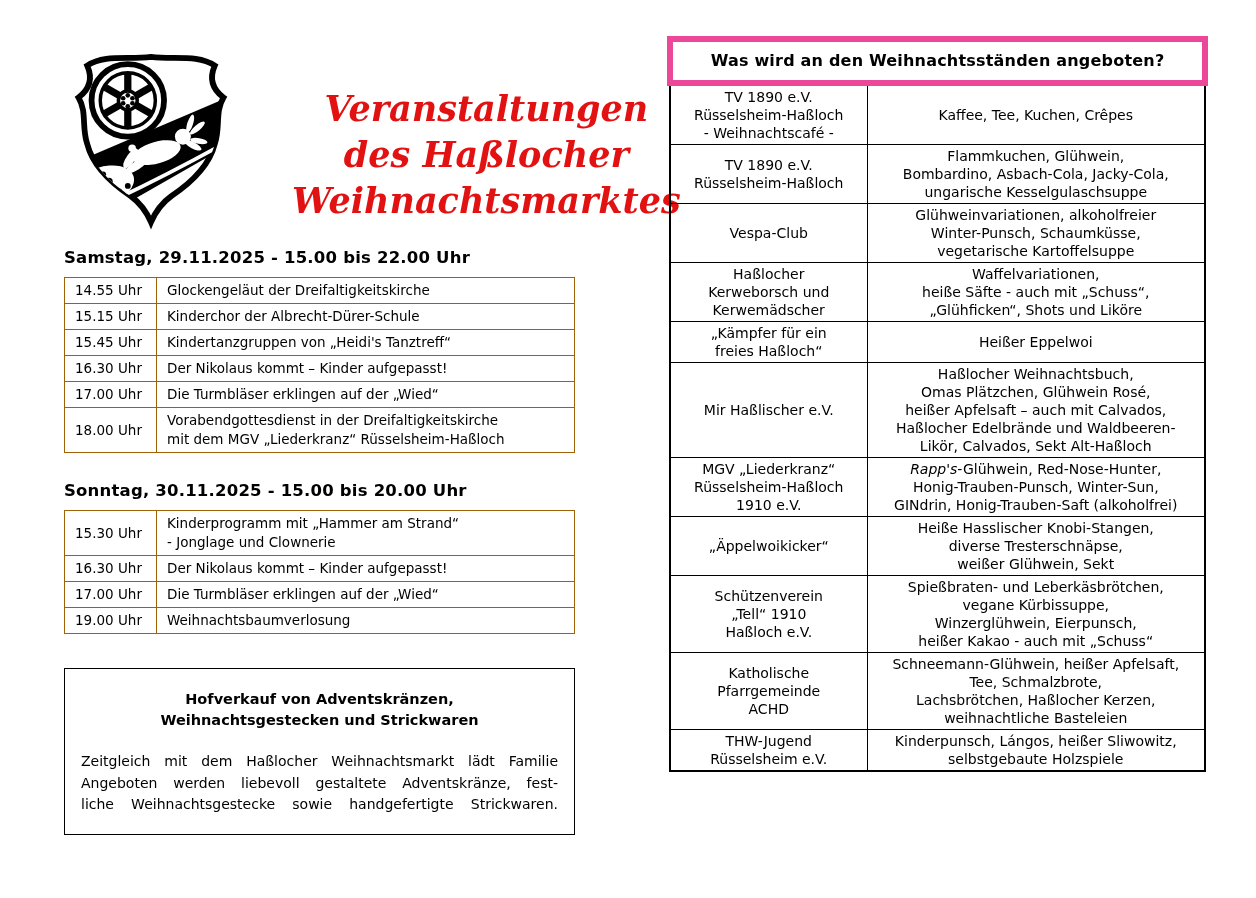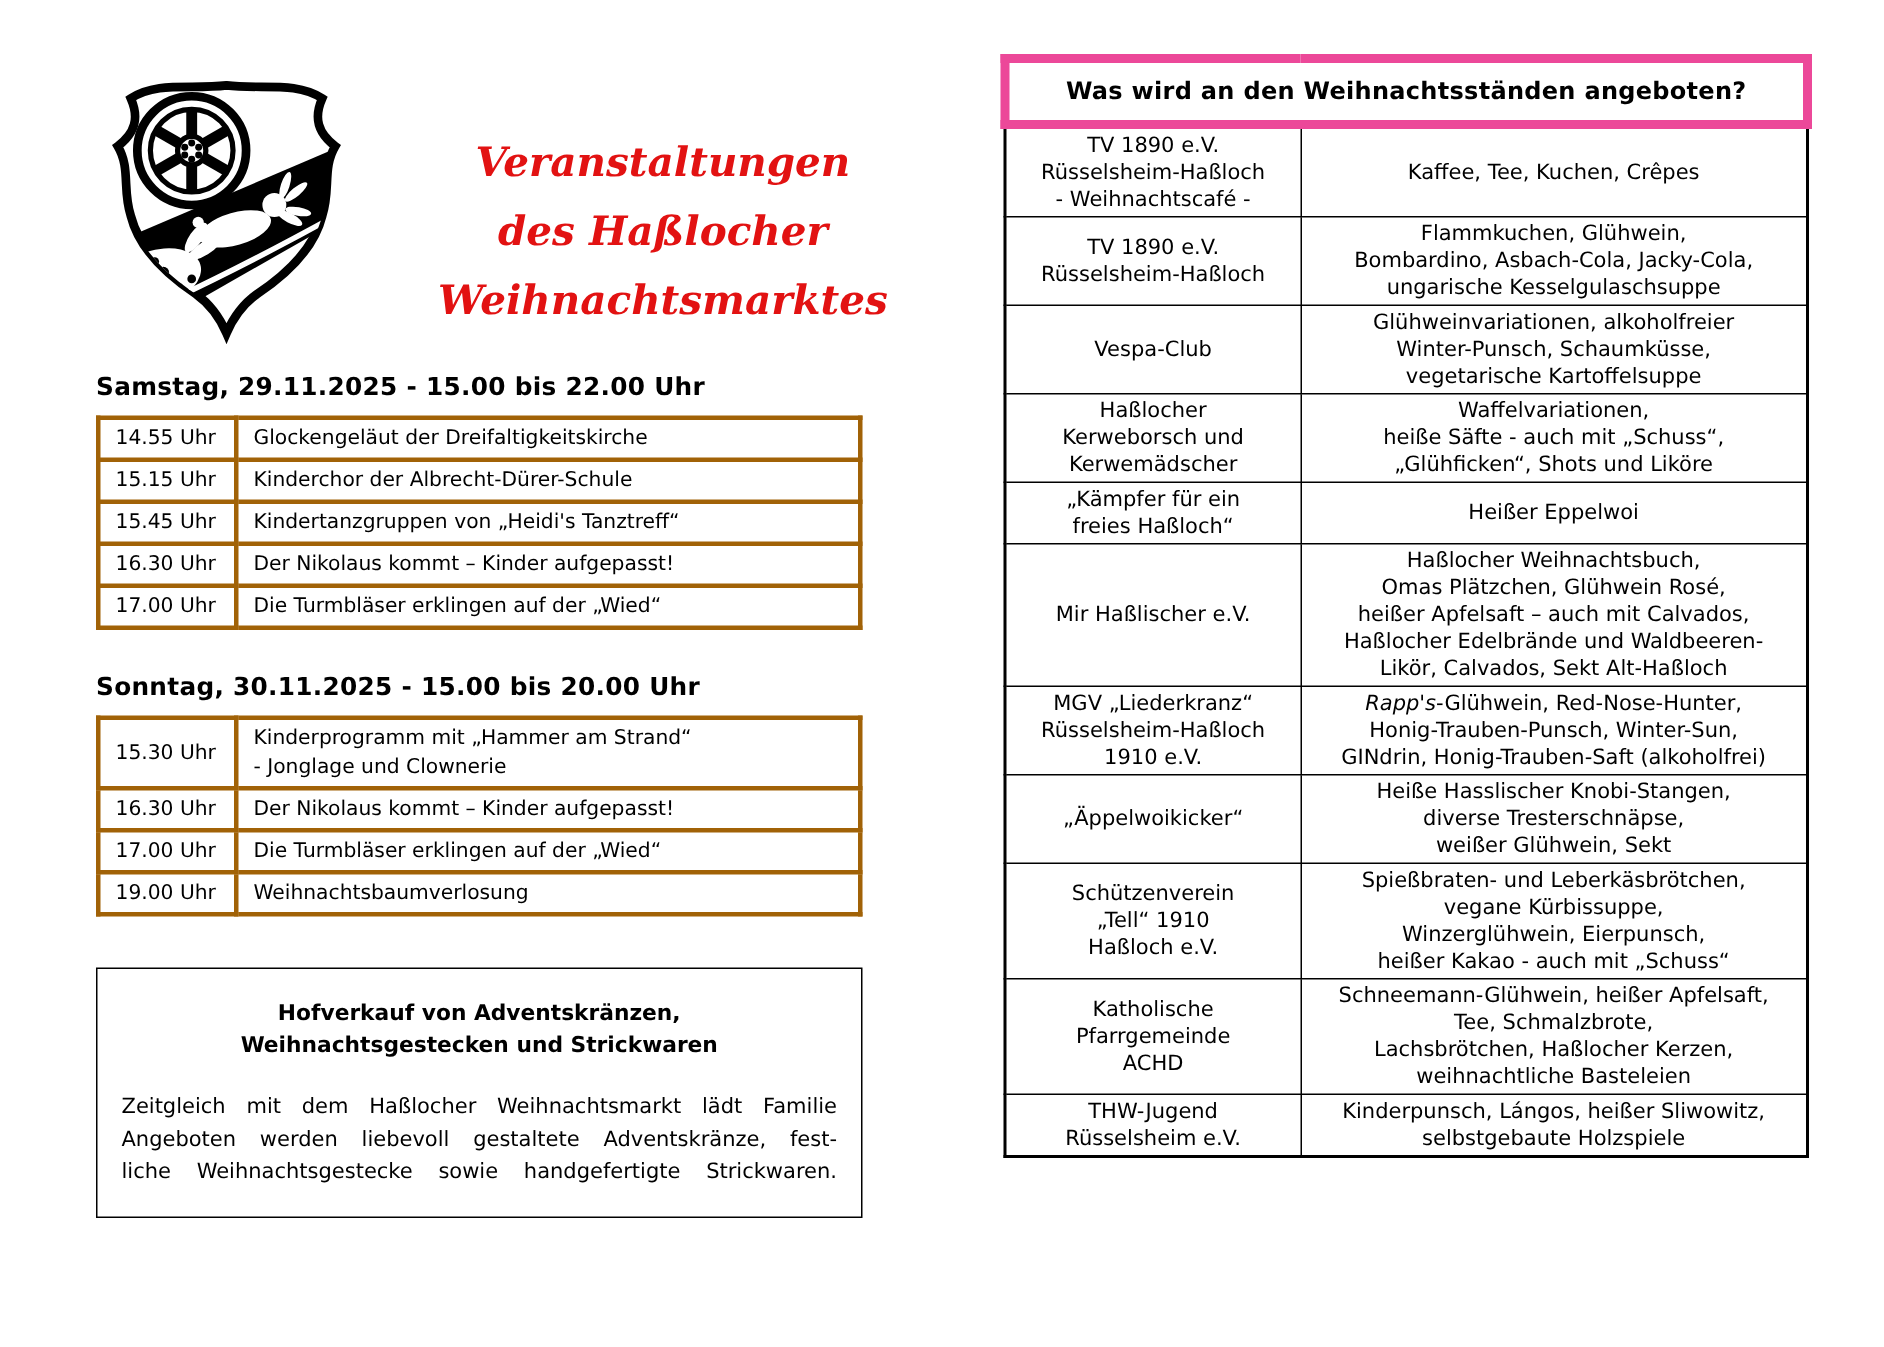--- a/index.html
+++ b/index.html
@@ -17,41 +17,41 @@
   .left-col { position: absolute; left: 64px; top: 36px; width: 511px; }
   .header-row { display: flex; gap: 6px; height: 198px; margin-bottom: 12px; }
   .logo { width: 174px; height: 190px; margin-top: 10px; flex: 0 0 auto; }
   .title-block {
     flex: 1 1 auto;
     padding-top: 50px;
     text-align: center;
     font-family: "DejaVu Serif", serif;
     font-style: italic;
     font-weight: bold;
-    font-size: 27px;
+    font-size: 35px;
     line-height: 46px;
     color: #e21212;
     white-space: nowrap;
     margin-left: 48px;
   }
   .day-heading {
     font-size: 16.5px;
     font-weight: bold;
     margin: 14px 0 10px 0;
     letter-spacing: 0.2px;
   }
   .day-heading.second { margin-top: 28px; }
   table.program {
     width: 100%;
     border-collapse: collapse;
     font-size: 13.5px;
     line-height: 19px;
   }
   table.program td {
-    border: 3px solid #a16207;
+    border: 1px solid #a16207;
     padding: 3px 8px 3px 10px;
     vertical-align: middle;
   }
   table.program td.time-cell { width: 92px; white-space: nowrap; }
 
   .info-box {
     margin-top: 34px;
     border: 1px solid #000;
     padding: 20px 16px 18px 16px;
   }
@@ -197,20 +197,27 @@
             <td class="event-cell">
               <div>Der Nikolaus kommt – Kinder aufgepasst!</div>
             </td>
           </tr>
           <tr>
             <td class="time-cell">17.00 Uhr</td>
             <td class="event-cell">
               <div>Die Turmbläser erklingen auf der „Wied“</div>
             </td>
           </tr>
+          <tr>
+            <td class="time-cell">18.00 Uhr</td>
+            <td class="event-cell">
+              <div>Vorabendgottesdienst in der Dreifaltigkeitskirche</div>
+              <div>mit dem MGV „Liederkranz“ Rüsselsheim-Haßloch</div>
+            </td>
+          </tr>
         </tbody>
     </table>
 
     <div class="day-heading second">Sonntag, 30.11.2025 - 15.00 bis 20.00 Uhr</div>
     <table class="program">
       <tbody>
           <tr>
             <td class="time-cell">15.30 Uhr</td>
             <td class="event-cell">
               <div>Kinderprogramm mit „Hammer am Strand“</div>

